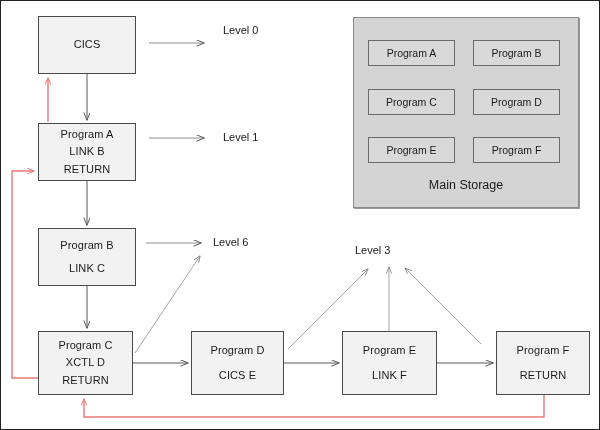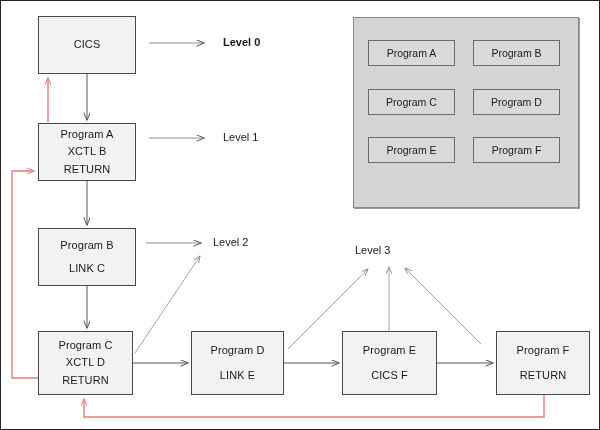--- a/index.html
+++ b/index.html
@@ -142,53 +142,53 @@
       <path d="M543,394 L543,416 L83,416 L83,398" marker-end="url(#ah-red)"></path>
     </g>
   </svg>
 
   <div class="node" style="left:37px;top:15px;width:98px;height:58px;">
     <span class="ln">CICS</span>
   </div>
 
   <div class="node" style="left:37px;top:122px;width:98px;height:58px;">
     <span class="ln">Program A</span>
-    <span class="ln">XCTL B</span>
+    <span class="ln">LINK B</span>
     <span class="ln">RETURN</span>
   </div>
 
   <div class="node" style="left:37px;top:227px;width:98px;height:58px;">
     <span class="ln">Program B</span>
     <span class="ln" style="margin-top:6px;">LINK C</span>
   </div>
 
   <div class="node" style="left:37px;top:330px;width:95px;height:64px;">
     <span class="ln">Program C</span>
     <span class="ln">XCTL D</span>
     <span class="ln">RETURN</span>
   </div>
 
   <div class="node" style="left:190px;top:330px;width:93px;height:64px;">
     <span class="ln">Program D</span>
-    <span class="ln" style="margin-top:8px;">LINK E</span>
+    <span class="ln" style="margin-top:8px;">CICS E</span>
   </div>
 
   <div class="node" style="left:341px;top:330px;width:95px;height:64px;">
     <span class="ln">Program E</span>
-    <span class="ln" style="margin-top:8px;">CICS F</span>
+    <span class="ln" style="margin-top:8px;">LINK F</span>
   </div>
 
   <div class="node" style="left:495px;top:330px;width:94px;height:64px;">
     <span class="ln">Program F</span>
     <span class="ln" style="margin-top:8px;">RETURN</span>
   </div>
 
-  <div class="levellbl" style="left:222px;top:35px;font-weight:bold;">Level 0</div>
+  <div class="levellbl" style="left:222px;top:23px;">Level 0</div>
   <div class="levellbl" style="left:222px;top:130px;">Level 1</div>
-  <div class="levellbl" style="left:212px;top:235px;">Level 2</div>
+  <div class="levellbl" style="left:212px;top:235px;">Level 6</div>
   <div class="levellbl" style="left:354px;top:243px;">Level 3</div>
 
   <div id="storage-panel">
     <div class="sbox" style="left:14px;top:22px;">
       <span>Program A</span>
     </div>
     <div class="sbox" style="left:119px;top:22px;">
       <span>Program B</span>
     </div>
     <div class="sbox" style="left:14px;top:71px;">
@@ -196,15 +196,16 @@
     </div>
     <div class="sbox" style="left:119px;top:71px;">
       <span>Program D</span>
     </div>
     <div class="sbox" style="left:14px;top:119px;">
       <span>Program E</span>
     </div>
     <div class="sbox" style="left:119px;top:119px;">
       <span>Program F</span>
     </div>
+    <div id="storage-title">Main Storage</div>
   </div>
 
 </div>
 
 </body></html>

